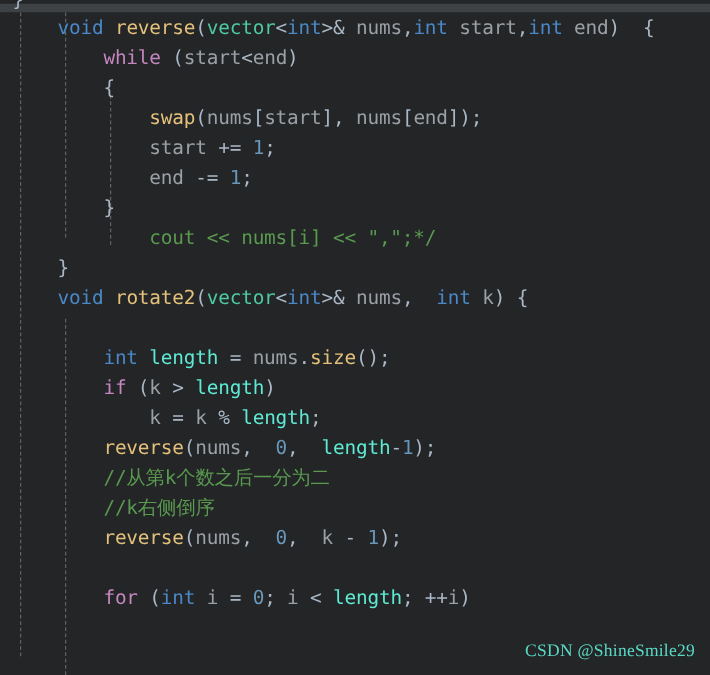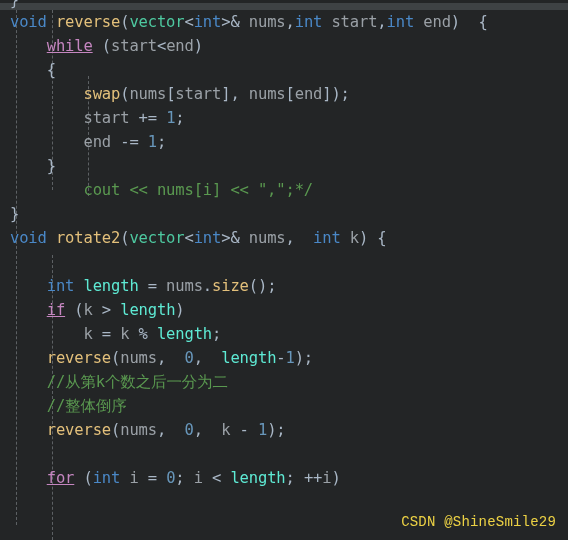--- a/index.html
+++ b/index.html
@@ -63,40 +63,41 @@
 
   .line {
     position: relative;
     height: 24px;
     line-height: 24px;
     font-size: 15.5px;
     white-space: pre;
     padding-left: 10px;
     color: #a9b7c6;
     letter-spacing: -0.15px;
+    margin-left: 36px;
   }
 
   
   .kw   { color: #4a88c7; }          
-  .kw2  { color: #c586c0; text-decoration: underline; }          
+  .kw2  { color: #c586c0; }          
   .fn   { color: #e3c07b; }          
   .type { color: #4ec9a0; }          
   .var  { color: #9aa0a6; }          
   .num  { color: #6897bb; }          
   .op   { color: #a9b7c6; }          
   .cmt  { color: #5a9950; }          
   .local{ color: #5eead4; }          
   .plain{ color: #b9bec4; }
 
   #watermark {
     position: absolute;
     right: 12px;
     bottom: 10px;
-    color: #fde047;
-    font-family: Liberation Mono, monospace;
+    color: #5eead4;
+    font-family: Liberation Serif, serif;
     font-size: 14px;
     letter-spacing: 0.2px;
     opacity: 0.92;
   }
 </style>
 </head>
 <body>
 
 <div id="screen">
 
@@ -120,21 +121,21 @@
         <div class="line"><span class="plain">    </span><span class="op">}</span></div>
         <div class="line"><span class="plain">        </span><span class="cmt">cout &lt;&lt; nums[i] &lt;&lt; ",";*/</span></div>
         <div class="line"><span class="op">}</span></div>
         <div class="line"><span class="kw">void</span><span class="plain"> </span><span class="fn">rotate2</span><span class="op">(</span><span class="type">vector</span><span class="op">&lt;</span><span class="kw">int</span><span class="op">&gt;&amp;</span><span class="plain"> </span><span class="var">nums</span><span class="op">,  </span><span class="kw">int</span><span class="plain"> </span><span class="var">k</span><span class="op">) {</span></div>
         <div class="line"><span class="plain">    </span></div>
         <div class="line"><span class="plain">    </span><span class="kw">int</span><span class="plain"> </span><span class="local">length</span><span class="op"> = </span><span class="var">nums</span><span class="op">.</span><span class="fn">size</span><span class="op">();</span></div>
         <div class="line"><span class="plain">    </span><span class="kw2">if</span><span class="plain"> </span><span class="op">(</span><span class="var">k</span><span class="op"> &gt; </span><span class="local">length</span><span class="op">)</span></div>
         <div class="line"><span class="plain">        </span><span class="var">k</span><span class="op"> = </span><span class="var">k</span><span class="op"> % </span><span class="local">length</span><span class="op">;</span></div>
         <div class="line"><span class="plain">    </span><span class="fn">reverse</span><span class="op">(</span><span class="var">nums</span><span class="op">,  </span><span class="num">0</span><span class="op">,  </span><span class="local">length</span><span class="op">-</span><span class="num">1</span><span class="op">);</span></div>
         <div class="line"><span class="plain">    </span><span class="cmt">//从第k个数之后一分为二</span></div>
-        <div class="line"><span class="plain">    </span><span class="cmt">//整体倒序</span></div>
+        <div class="line"><span class="plain">    </span><span class="cmt">//k右侧倒序</span></div>
         <div class="line"><span class="plain">    </span><span class="fn">reverse</span><span class="op">(</span><span class="var">nums</span><span class="op">,  </span><span class="num">0</span><span class="op">,  </span><span class="var">k</span><span class="op"> - </span><span class="num">1</span><span class="op">);</span></div>
         <div class="line"><span class="plain">    </span></div>
         <div class="line"><span class="plain">    </span><span class="kw2">for</span><span class="plain"> </span><span class="op">(</span><span class="kw">int</span><span class="plain"> </span><span class="var">i</span><span class="op"> = </span><span class="num">0</span><span class="op">; </span><span class="var">i</span><span class="op"> &lt; </span><span class="local">length</span><span class="op">; ++</span><span class="var">i</span><span class="op">)</span></div>
         <div class="line"></div>
       </div>
   </div>
 
   <div id="watermark">CSDN @ShineSmile29</div>
 
 </div>

